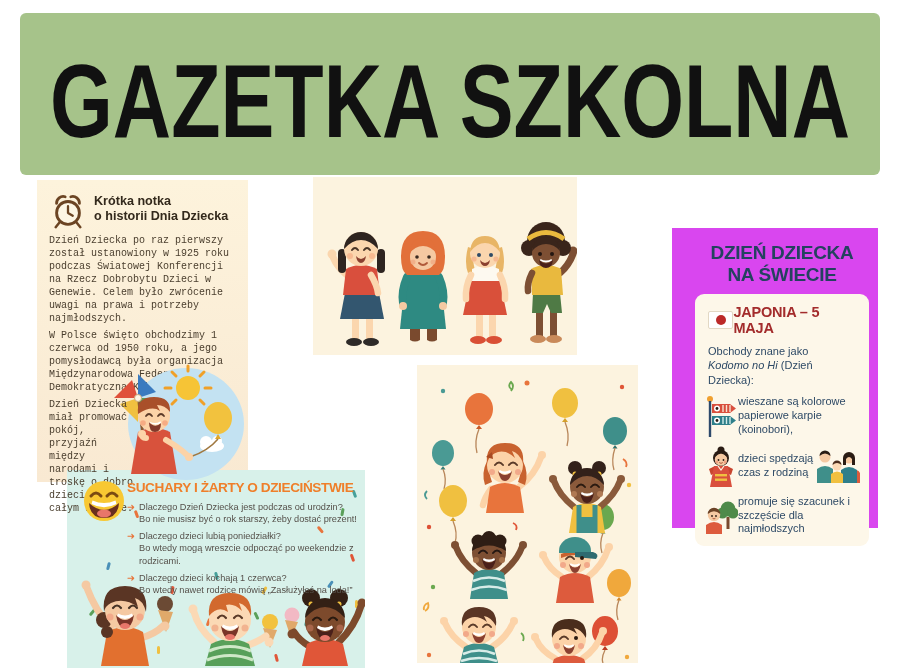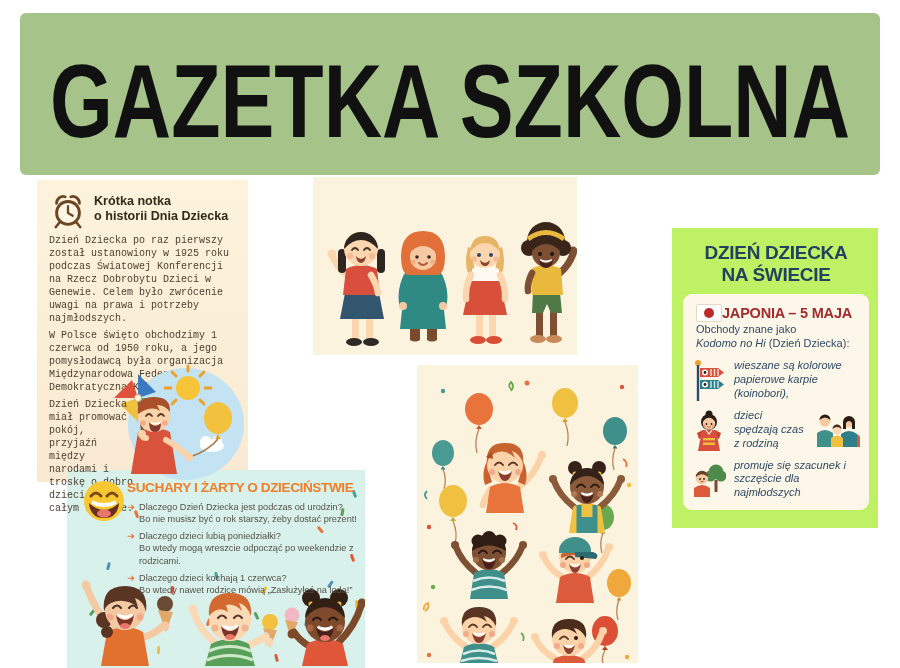--- a/index.html
+++ b/index.html
@@ -16,30 +16,30 @@
   .history-head{display:flex;align-items:flex-start;gap:7px;}
   .history-title{font-size:12.6px;font-weight:bold;color:#33291c;line-height:1.2;margin:2px 0 0 0;}
   .history-card p{font-size:10px;line-height:1.3;color:#4a3e2e;margin:4px 0 0 0;font-family:Liberation Mono, monospace;}
   .history-card p.narrow{width:86px;position:relative;z-index:2;}
   .history-illu{right:0;bottom:0;z-index:1;}
 
   .top-illustration{left:313px;top:177px;width:264px;height:178px;background:#fcf3df;}
   .party-illustration{left:417px;top:365px;width:221px;height:298px;background:#fcf3df;}
 
   
-  .world-card{left:672px;top:228px;width:206px;height:300px;background:#bef264;padding:14px 0 0 2px;}
+  .world-card{left:672px;top:228px;width:206px;height:300px;background:#d946ef;padding:14px 0 0 14px;}
   .world-title{text-align:center;font-size:19px;font-weight:bold;color:#24425f;line-height:1.16;margin:0;letter-spacing:-0.3px;}
   .world-inner{margin:8px 9px 0 9px;background:#fdf7e9;border-radius:9px;padding:10px 9px 10px 9px;box-sizing:border-box;}
   .country-row{display:flex;align-items:center;padding-left:4px;}
   .country-heading{font-size:14.5px;font-weight:bold;color:#a32c2c;letter-spacing:-0.2px;}
   .flag-box{width:24px;height:16px;background:#ffffff;border:1px solid #e2d8c4;border-radius:2px;display:flex;align-items:center;justify-content:center;}
   .flag-dot{width:10px;height:10px;border-radius:50%;background:#bc2a2a;}
-  .world-intro{font-size:11px;color:#2e4a66;line-height:1.3;margin:0 0 0 4px;}
+  .world-intro{font-size:11px;color:#2e4a66;line-height:1.3;margin:8px 0 0 4px;}
   .world-intro em{font-style:italic;}
-  .world-item{display:flex;align-items:center;gap:8px;margin-top:8px;font-style:italic;}
+  .world-item{display:flex;align-items:center;gap:0;margin-top:8px;}
   .world-item .txt{font-size:11px;color:#2e4a66;line-height:1.25;flex:1;}
   .icon-cell{width:34px;flex:0 0 34px;display:flex;justify-content:center;}
 
   
   .jokes-card{left:67px;top:470px;width:298px;height:240px;background:#d8f1ea;}
   .jokes-bg{left:0;top:0;z-index:0;}
   .emoji-wrap{left:15px;top:9px;z-index:2;}
   .jokes-title{left:60px;top:10px;width:232px;font-size:13.6px;font-weight:bold;color:#ef7f2a;letter-spacing:-0.4px;z-index:2;margin:0;}
   .jokes-list{left:60px;top:31px;width:234px;z-index:2;}
   .joke{position:relative;padding-left:12px;margin-bottom:5px;}

